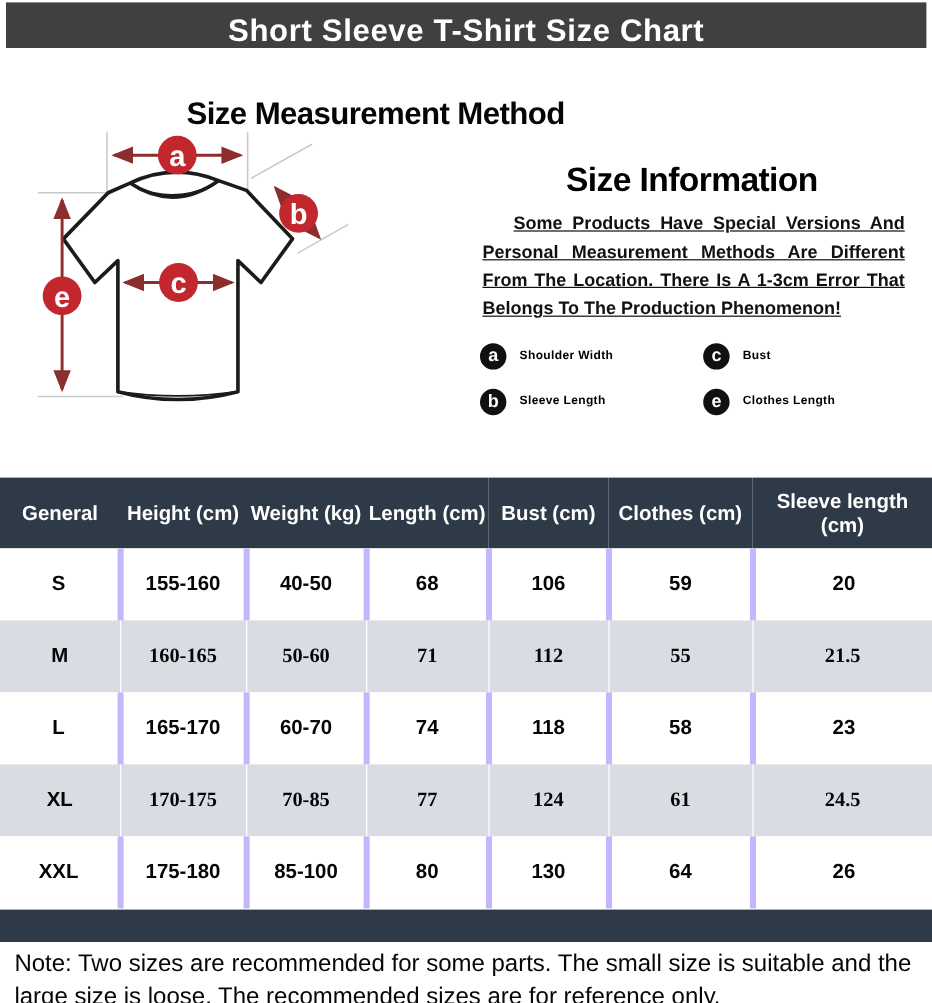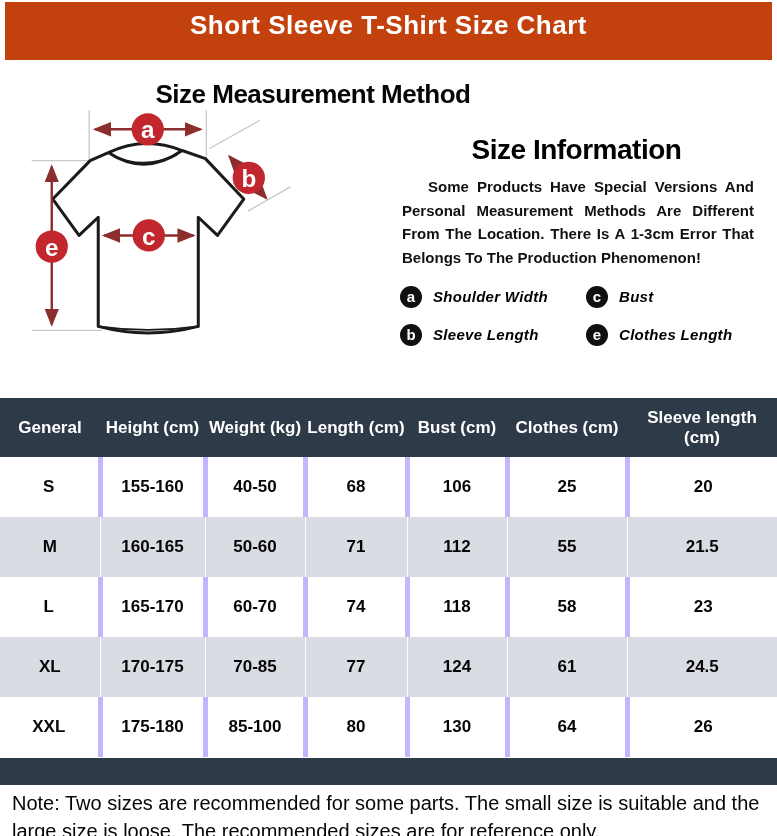--- a/index.html
+++ b/index.html
@@ -3,72 +3,72 @@
 <meta charset="utf-8">
 <style>
   * { box-sizing: border-box; margin: 0; padding: 0; }
   body { background: #888; font-family: "Liberation Sans", sans-serif; }
   .page {
     position: relative; width: 777px; height: 836px;
     background: #ffffff; margin: 0 auto; overflow: hidden;
     color: #000;
   }
   .banner {
-    position: absolute; top: 2px; left: 5px; right: 5px; height: 58px;
-    background: #c2410c; color: #fff;
+    position: absolute; top: 2px; left: 5px; right: 5px; height: 38px;
+    background: #404040; color: #fff;
     font-size: 26px; font-weight: bold; letter-spacing: 0.5px;
     text-align: center; line-height: 46px;
   }
   .method-heading {
     position: absolute; top: 79px; left: 0; width: 626px;
     text-align: center; font-size: 26px; font-weight: bold;
     letter-spacing: -0.5px; color: #060606;
   }
   .diagram { position: absolute; left: 18px; top: 98px; width: 306px; height: 288px; }
   .diagram svg { width: 100%; height: 100%; }
 
   .info { position: absolute; left: 378px; top: 134px; width: 397px; }
   .info-heading {
     text-align: center; font-size: 28px; font-weight: bold;
     letter-spacing: -0.5px; margin-bottom: 9px;
   }
   .info-body {
     margin-left: 24px; width: 352px;
     font-size: 15px; font-weight: bold; line-height: 1.58;
-    text-align: justify; text-indent: 26px; color: #111;
+    text-align: justify; text-indent: 26px; color: #111; text-decoration: underline;
   }
   .legend {
     display: grid; grid-template-columns: 186px 1fr;
     row-gap: 16px; margin: 16px 0 0 22px;
   }
   .legend-item { display: flex; align-items: center; gap: 11px; }
   .legend-circle {
     flex: 0 0 auto; width: 22px; height: 22px; border-radius: 50%;
     background: #101010; color: #fff;
     display: flex; align-items: center; justify-content: center;
     font-size: 15px; font-weight: bold;
   }
-  .legend-label { font-size: 15px; font-weight: bold; letter-spacing: 0.3px; font-style: italic; }
+  .legend-label { font-size: 10px; font-weight: bold; letter-spacing: 0.3px; }
 
   table.size-table {
     position: absolute; top: 398px; left: 0; width: 777px;
     border-collapse: collapse; table-layout: fixed;
   }
   table.size-table th {
     background: #2e3a47; color: #fff;
     font-size: 17px; font-weight: bold; height: 59px; text-align: center;
   }
   table.size-table td {
     height: 60px; text-align: center;
     font-size: 17px; font-weight: bold; color: #050505;
   }
   tr.row-plain { background: #ffffff; }
   tr.row-alt   { background: #d9dce2; }
   tr.row-plain td + td { border-left: 5px solid #c4b5fd; }
-  tr.row-alt   td + td { border-left: 1px solid #ffffff; }
+  tr.row-alt   td + td { border-left: 1px solid #ffffff; font-family: Liberation Serif, serif; }
 
   .footer-bar {
     position: absolute; top: 758px; left: 0; width: 777px; height: 27px;
     background: #2e3a47;
   }
   .note {
     position: absolute; top: 789px; left: 12px; width: 764px;
     font-size: 20px; line-height: 1.42; color: #060606;
   }
 </style>
@@ -170,21 +170,21 @@
         <th>Sleeve length (cm)</th>
       </tr>
     </thead>
     <tbody>
       <tr class="row-plain">
         <td>S</td>
         <td>155-160</td>
         <td>40-50</td>
         <td>68</td>
         <td>106</td>
-        <td>25</td>
+        <td>59</td>
         <td>20</td>
       </tr>
       <tr class="row-alt">
         <td>M</td>
         <td>160-165</td>
         <td>50-60</td>
         <td>71</td>
         <td>112</td>
         <td>55</td>
         <td>21.5</td>

